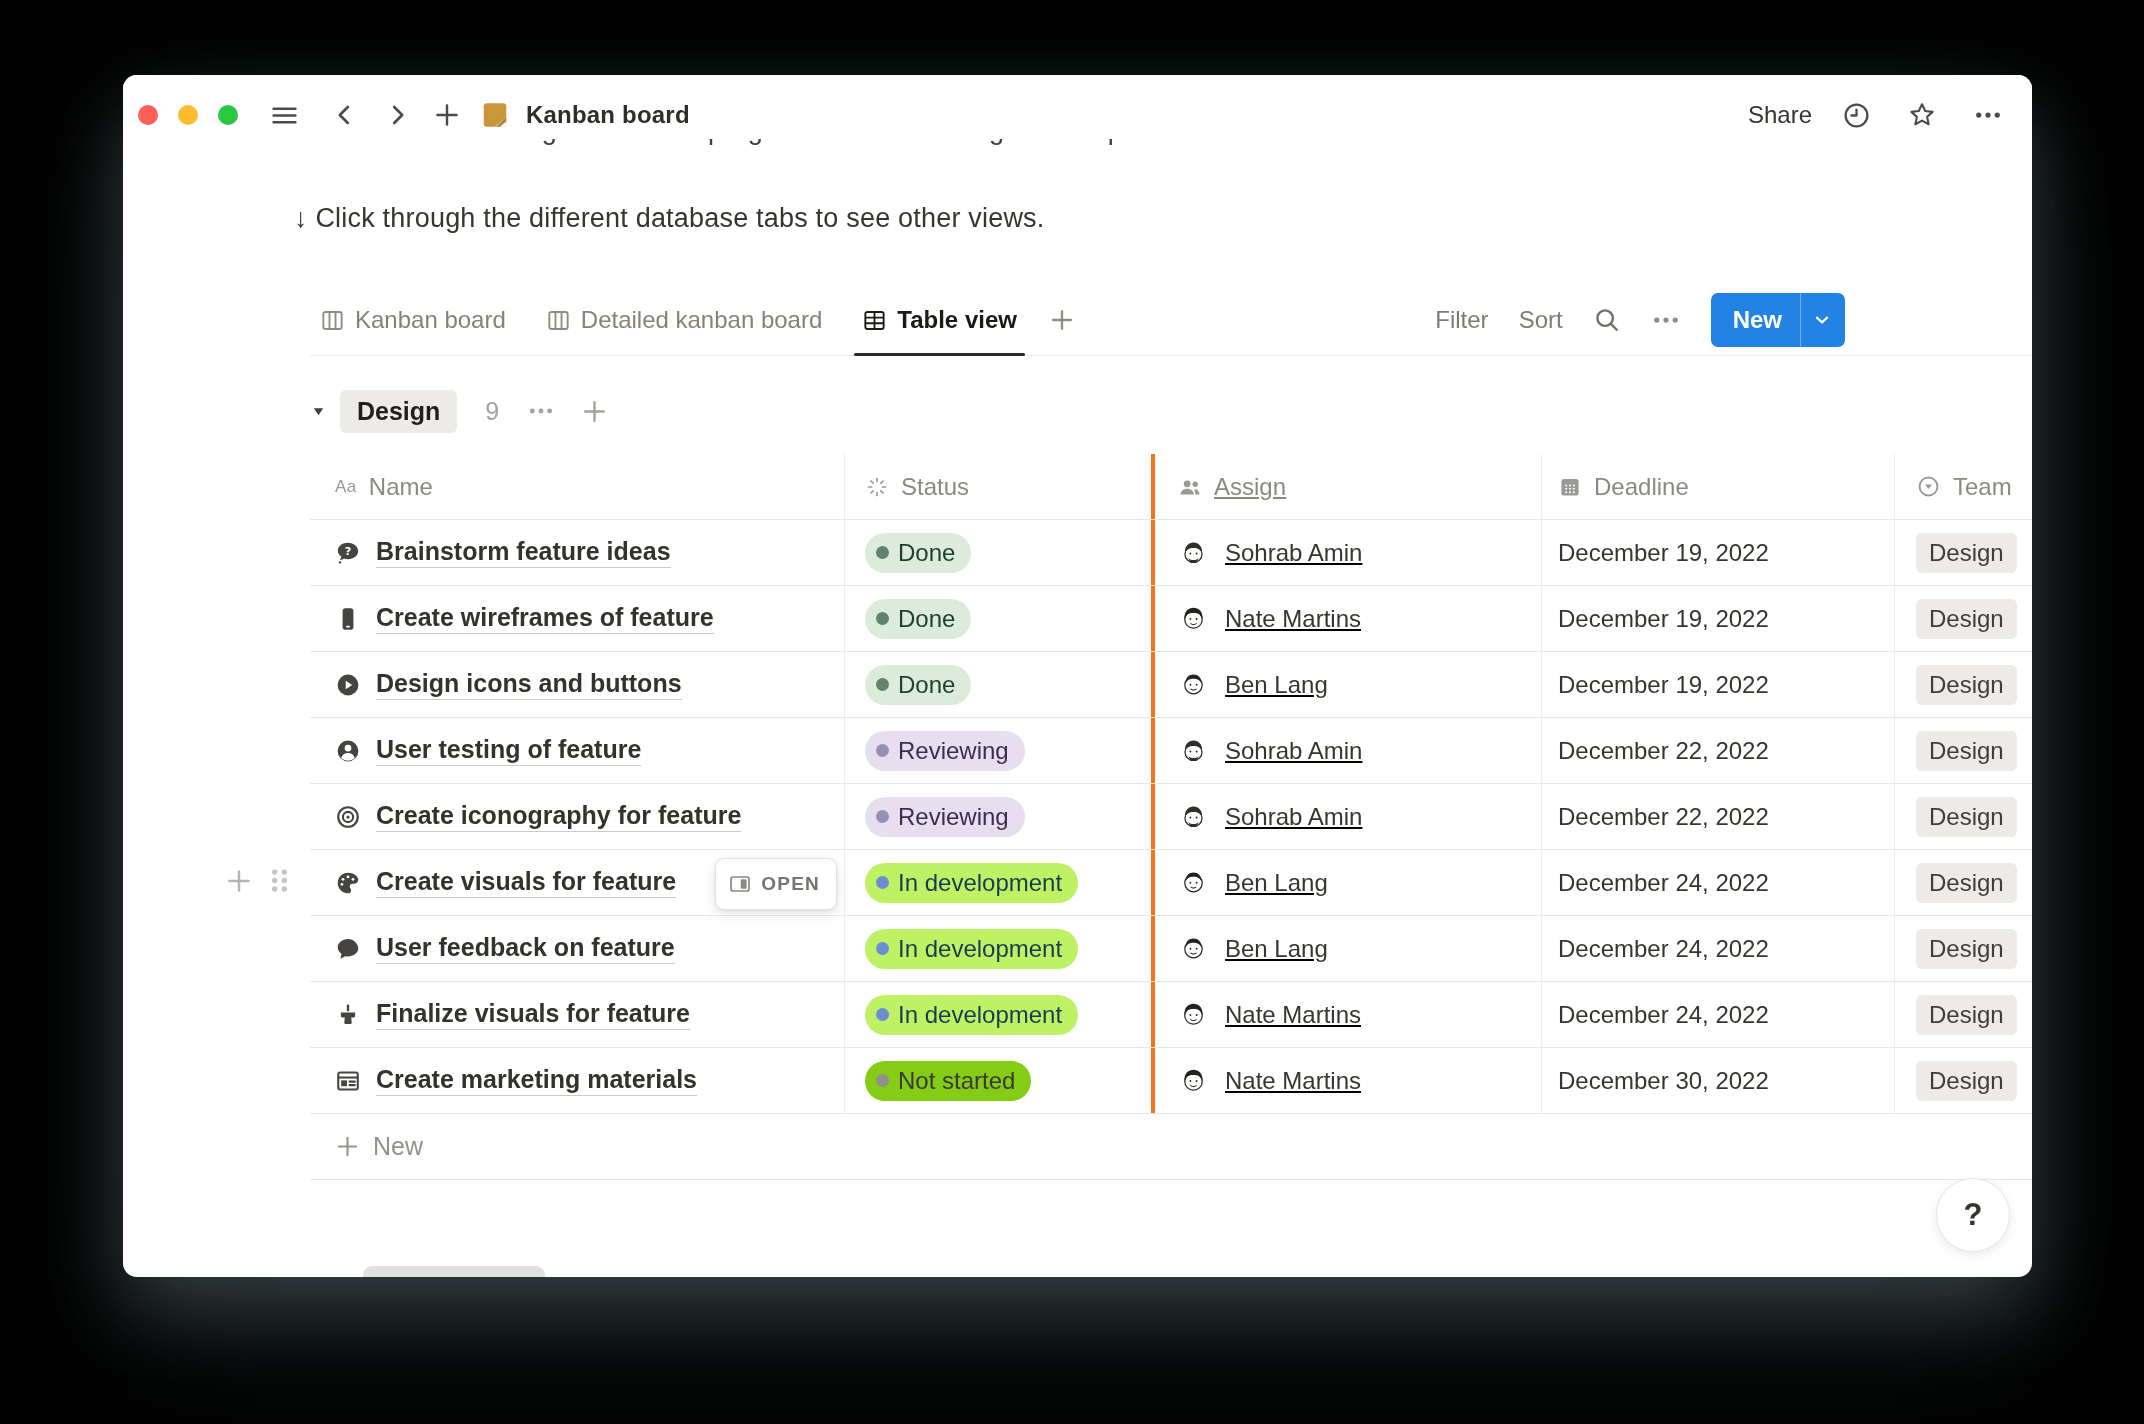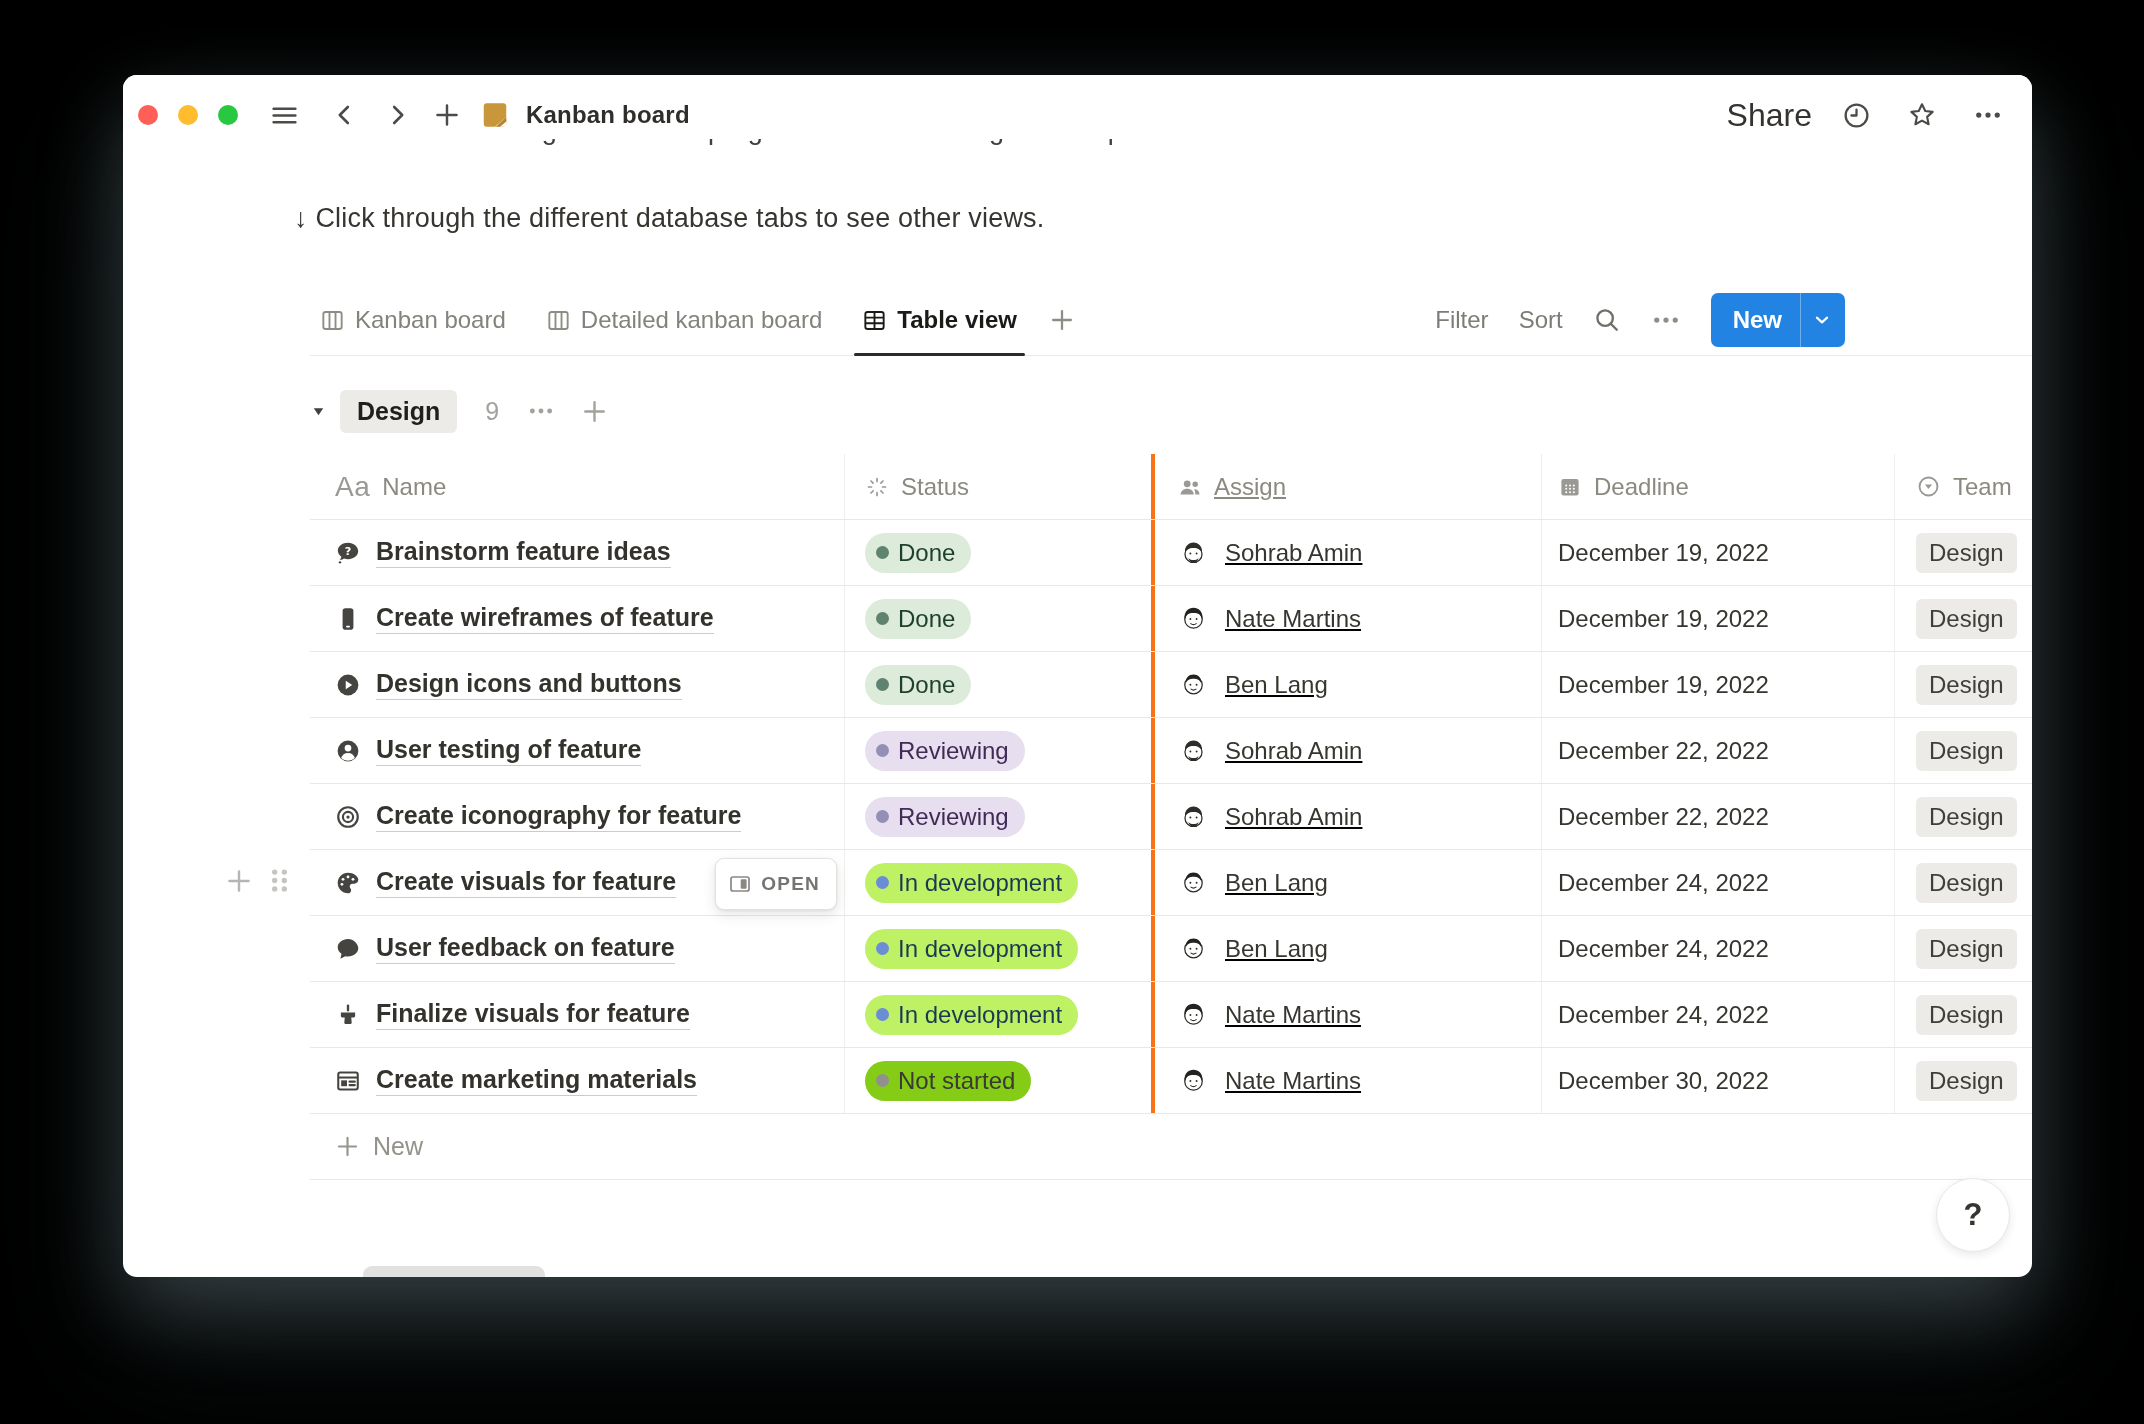--- a/index.html
+++ b/index.html
@@ -18,21 +18,21 @@
   .titlebar{
     position:absolute;left:0;top:0;right:0;height:64px;background:#fff;z-index:30;
     display:flex;align-items:center;box-sizing:border-box;padding:16px 0 0 0;
   }
   .tl{width:20px;height:20px;border-radius:50%;flex:0 0 auto;}
   .tl.red{margin-left:15px;background:#FF5F57;}
   .tl.yellow{margin-left:20px;background:#FEBC2E;}
   .tl.green{margin-left:20px;background:#28C840;}
   .tbicon{flex:0 0 auto;color:#4C4B47;cursor:default;}
   .win-title{margin-left:16px;font-size:24px;font-weight:700;color:#2F2E2A;letter-spacing:.2px;}
-  .share{margin-left:auto;font-size:32px;color:#34332F;}
+  .share{margin-left:auto;font-size:24px;color:#34332F;}
   .titlebar .right-gap{margin-left:30px;}
   .titlebar .pad-r{width:29px;flex:0 0 auto;}
   
   .clipped-line{
     position:absolute;left:187px;top:40px;z-index:1;width:1600px;
     font-size:27px;color:#41403B;letter-spacing:.2px;
   }
   .callout{
     position:absolute;left:171px;top:128px;font-size:27px;color:#37352F;letter-spacing:.2px;
   }
@@ -71,21 +71,21 @@
   .trow{height:66px;border-bottom:1px solid #E9E8E5;}
   .newrow{height:66px;border-bottom:1px solid #E9E8E5;align-items:center;cursor:pointer;}
   .cell{display:flex;align-items:center;box-sizing:border-box;}
   .c-name{width:535px;padding-left:25px;border-right:1px solid #EFEEEB;position:relative;}
   .c-status{width:310px;padding-left:20px;border-right:4px solid #f97316;}
   .c-assign{width:387px;padding-left:23px;border-right:1px solid #EFEEEB;text-decoration:underline;}
   .c-deadline{width:353px;padding-left:16px;border-right:1px solid #EFEEEB;}
   .c-team{flex:1;padding-left:21px;}
   .hcell{color:#8B8980;font-size:24px;gap:12px;cursor:pointer;}
   .hcell .hic{color:#9B9995;}
-  .aa{font-size:28px;color:#9B9995;letter-spacing:.5px;}
+  .aa{font-size:17px;color:#9B9995;letter-spacing:.5px;}
   .task-icon{color:#454440;margin-right:15px;flex:0 0 auto;}
   .task-title{font-size:25px;font-weight:700;color:#34322D;border-bottom:1.6px solid #CDCBC5;
               padding-bottom:1px;white-space:nowrap;cursor:pointer;}
   .pill{display:inline-flex;align-items:center;height:40px;border-radius:20px;
         padding:0 16px 0 11px;font-size:24px;white-space:nowrap;cursor:pointer;}
   .pill .dot{width:13px;height:13px;border-radius:50%;margin-right:9px;flex:0 0 auto;}
   .pill.done{background:#DCEBDA;color:#20402E;}
   .pill.done .dot{background:#60836F;}
   .pill.reviewing{background:#E7DEEF;color:#3F2B55;}
   .pill.reviewing .dot{background:#958FB5;}

